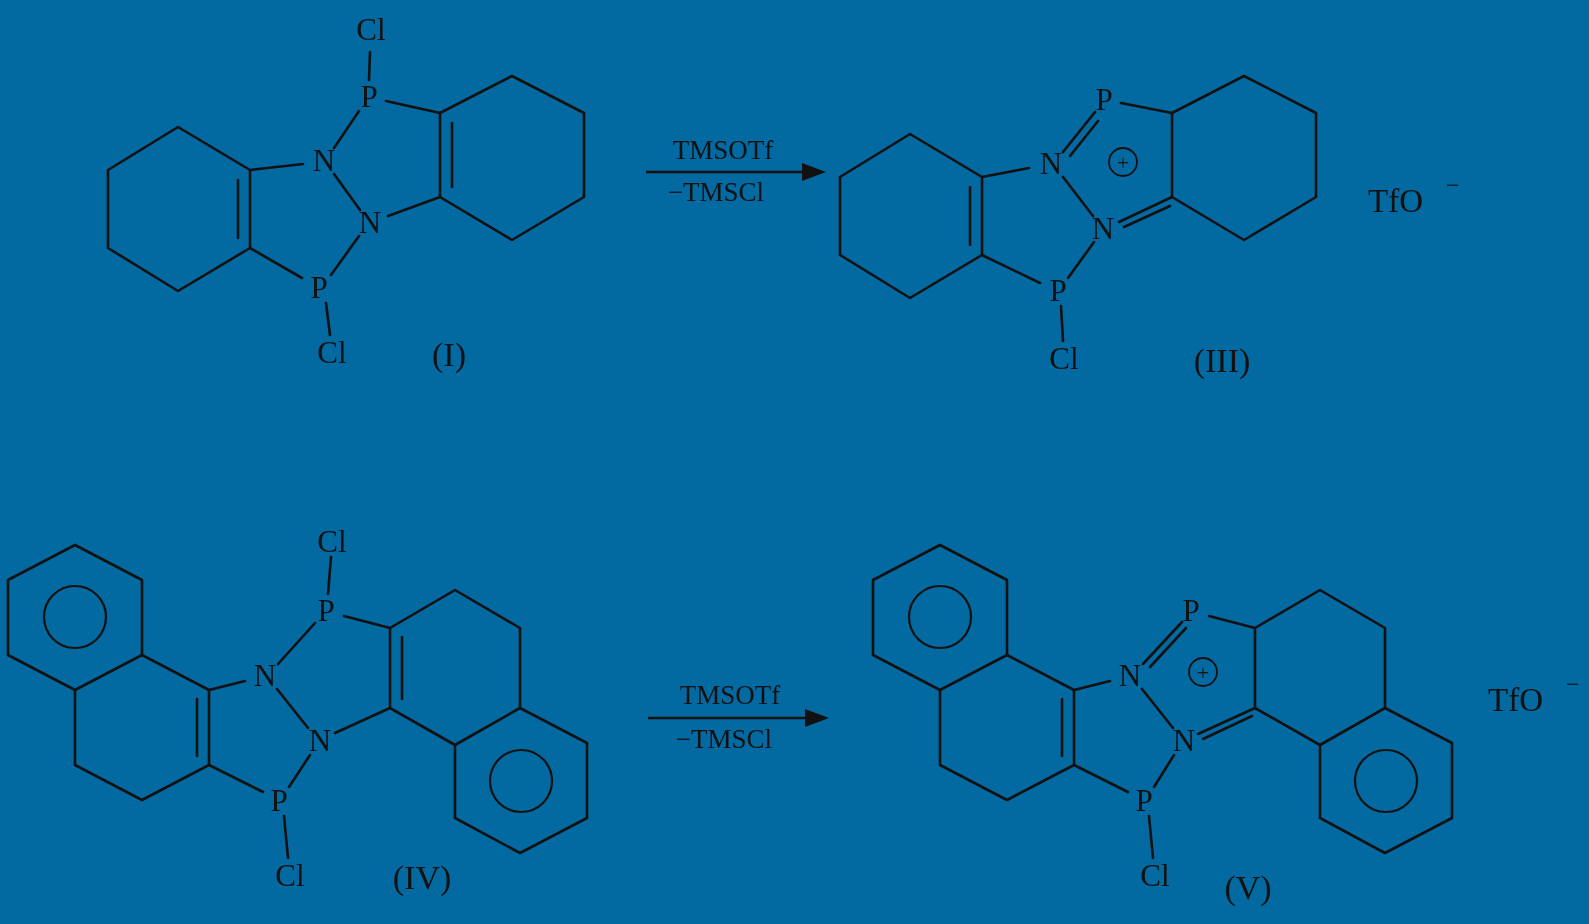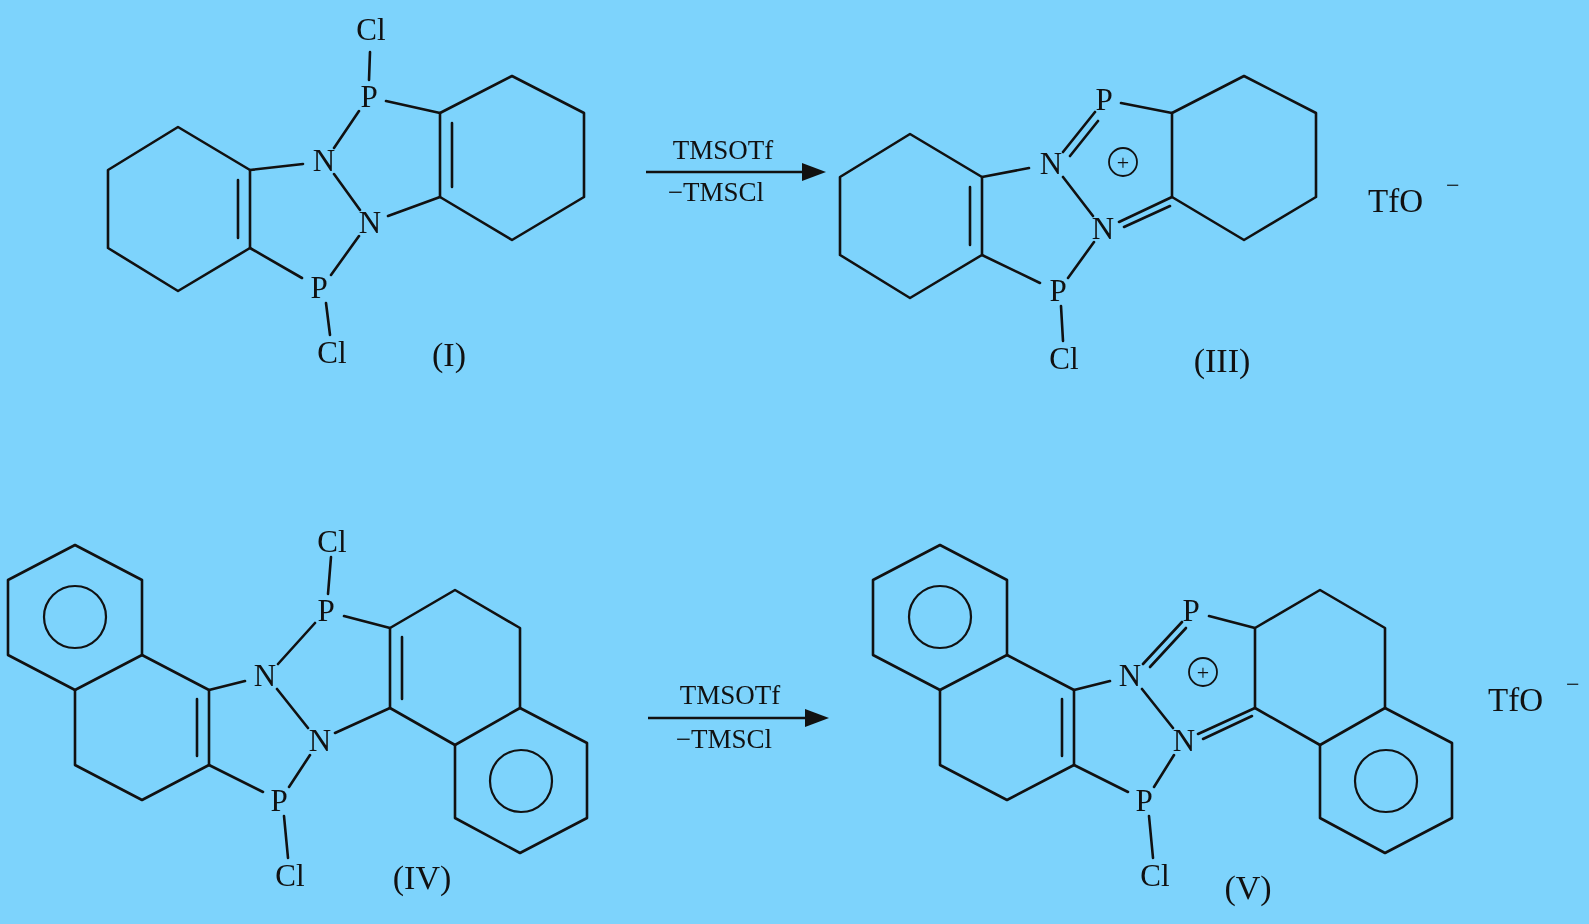--- a/index.html
+++ b/index.html
@@ -4,21 +4,21 @@
 <style>
   html, body {
     margin: 0;
     padding: 0;
     background: #ffffff;
   }
   .scheme {
     position: relative;
     width: 1589px;
     height: 924px;
-    background: #7dd3fc;
+    background: #0369a1;
     font-family: "Liberation Serif", "DejaVu Serif", serif;
   }
   svg { display: block; }
   .ring {
     stroke: #111111;
     stroke-width: 2.6;
     fill: none;
     stroke-linejoin: round;
     stroke-linecap: round;
   }

